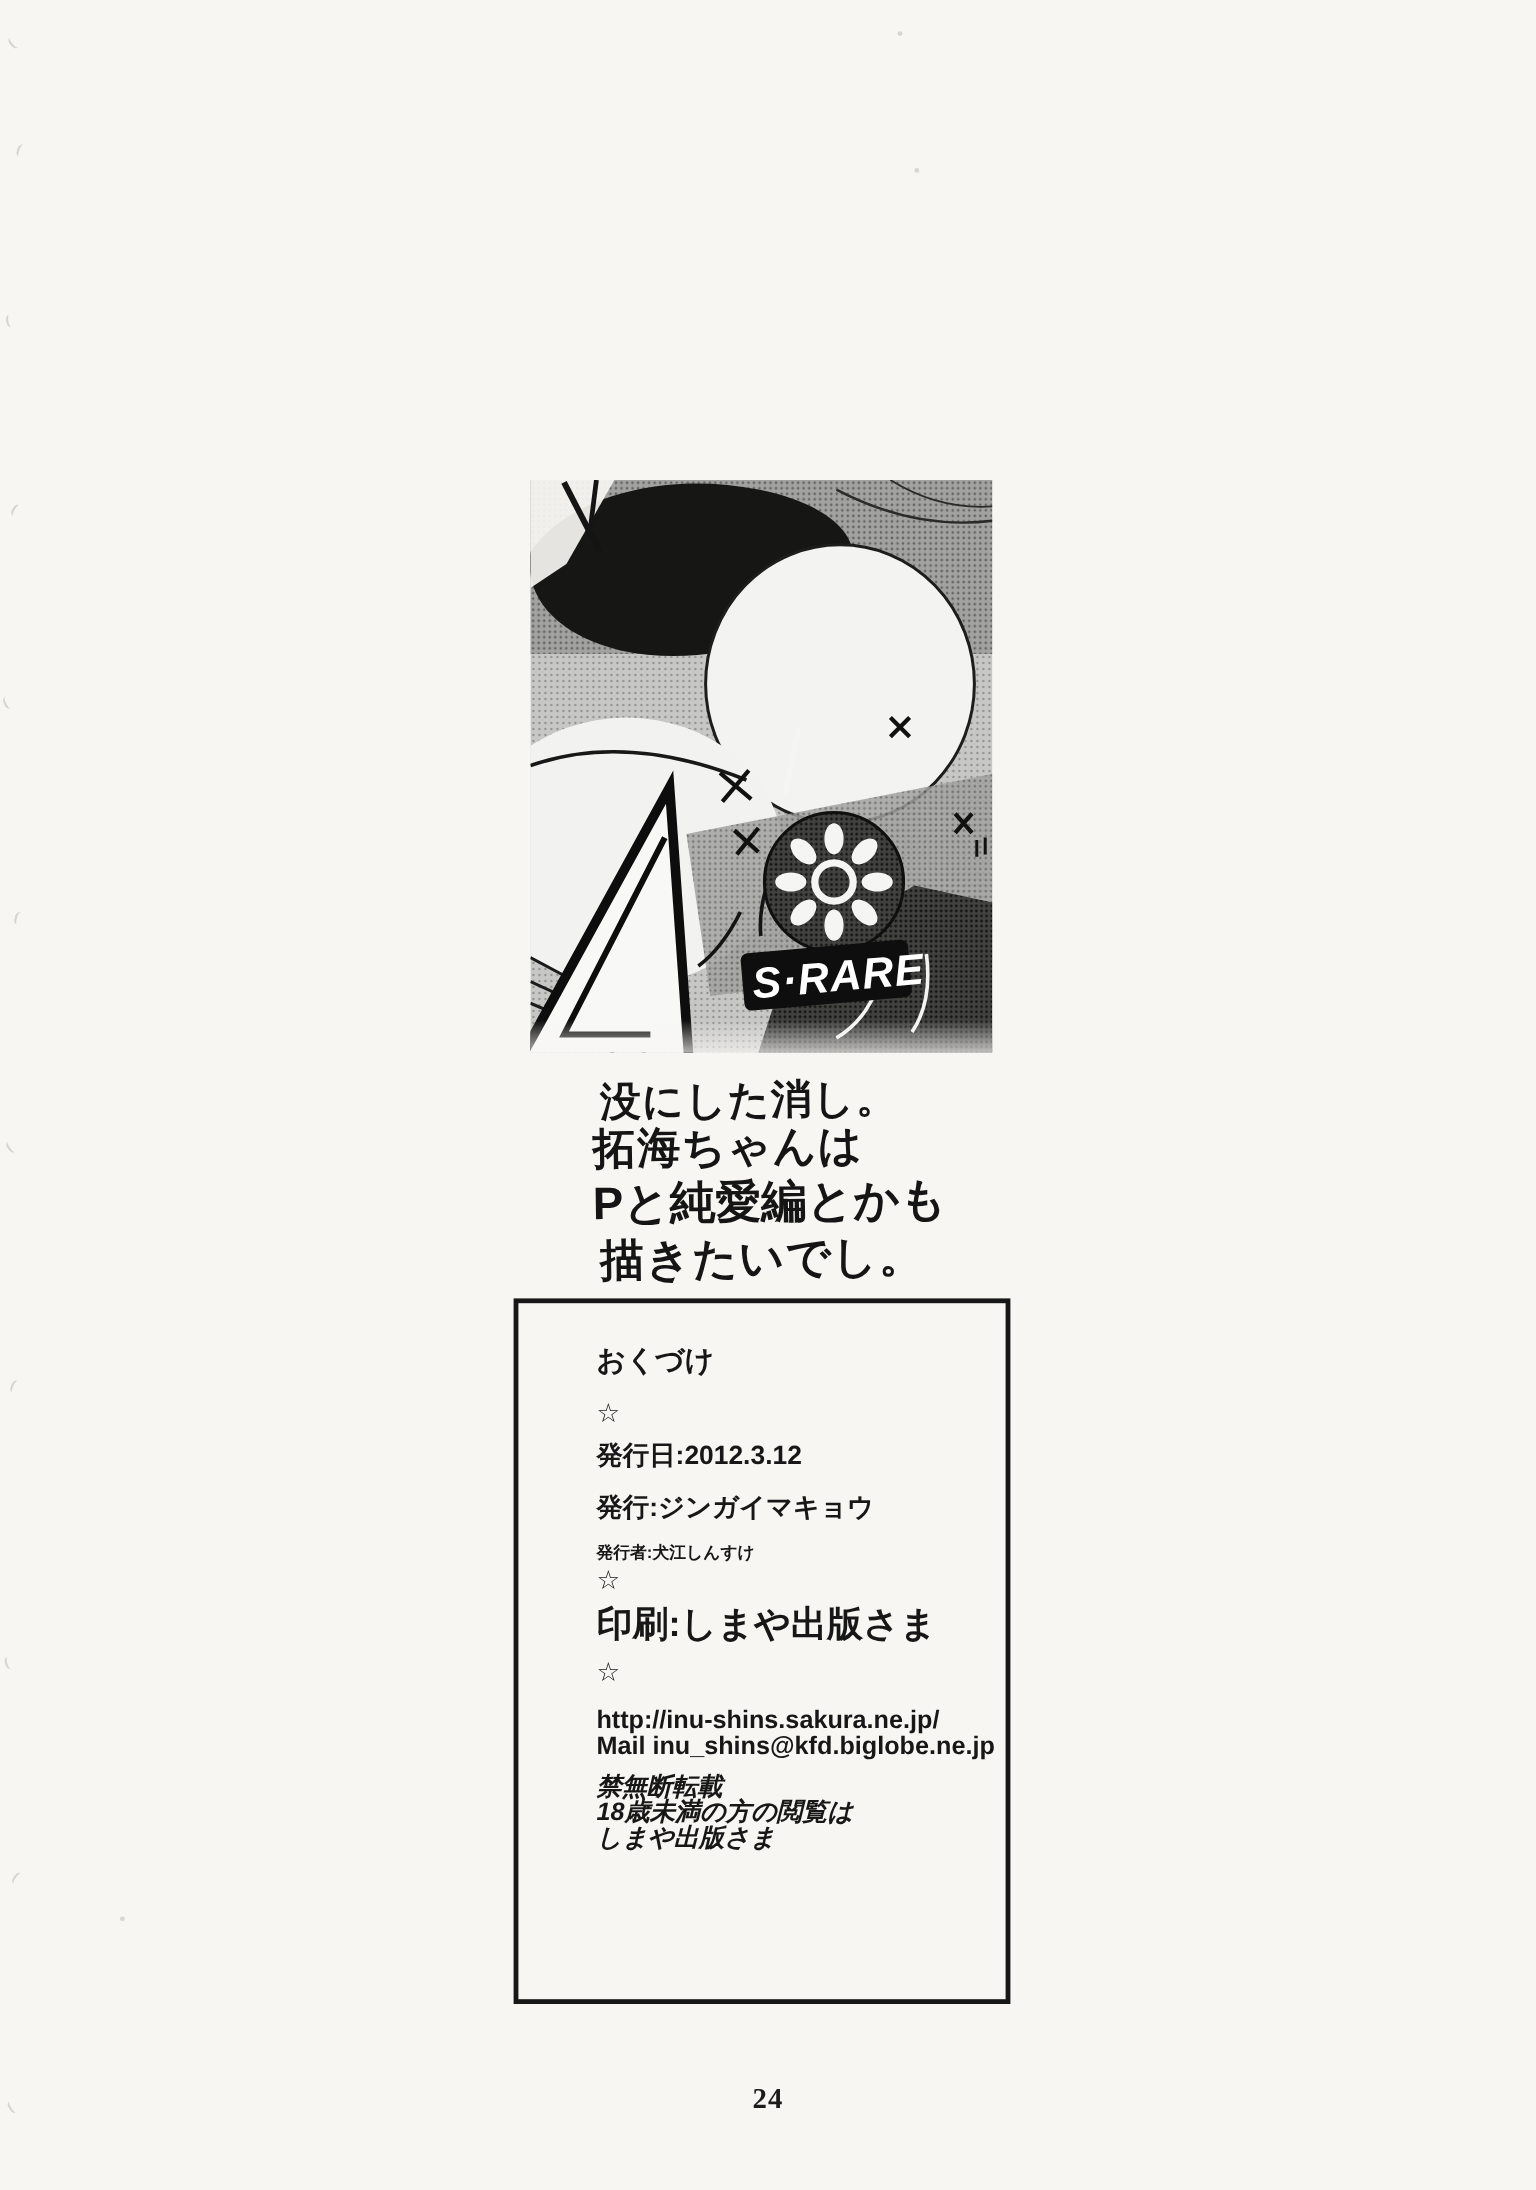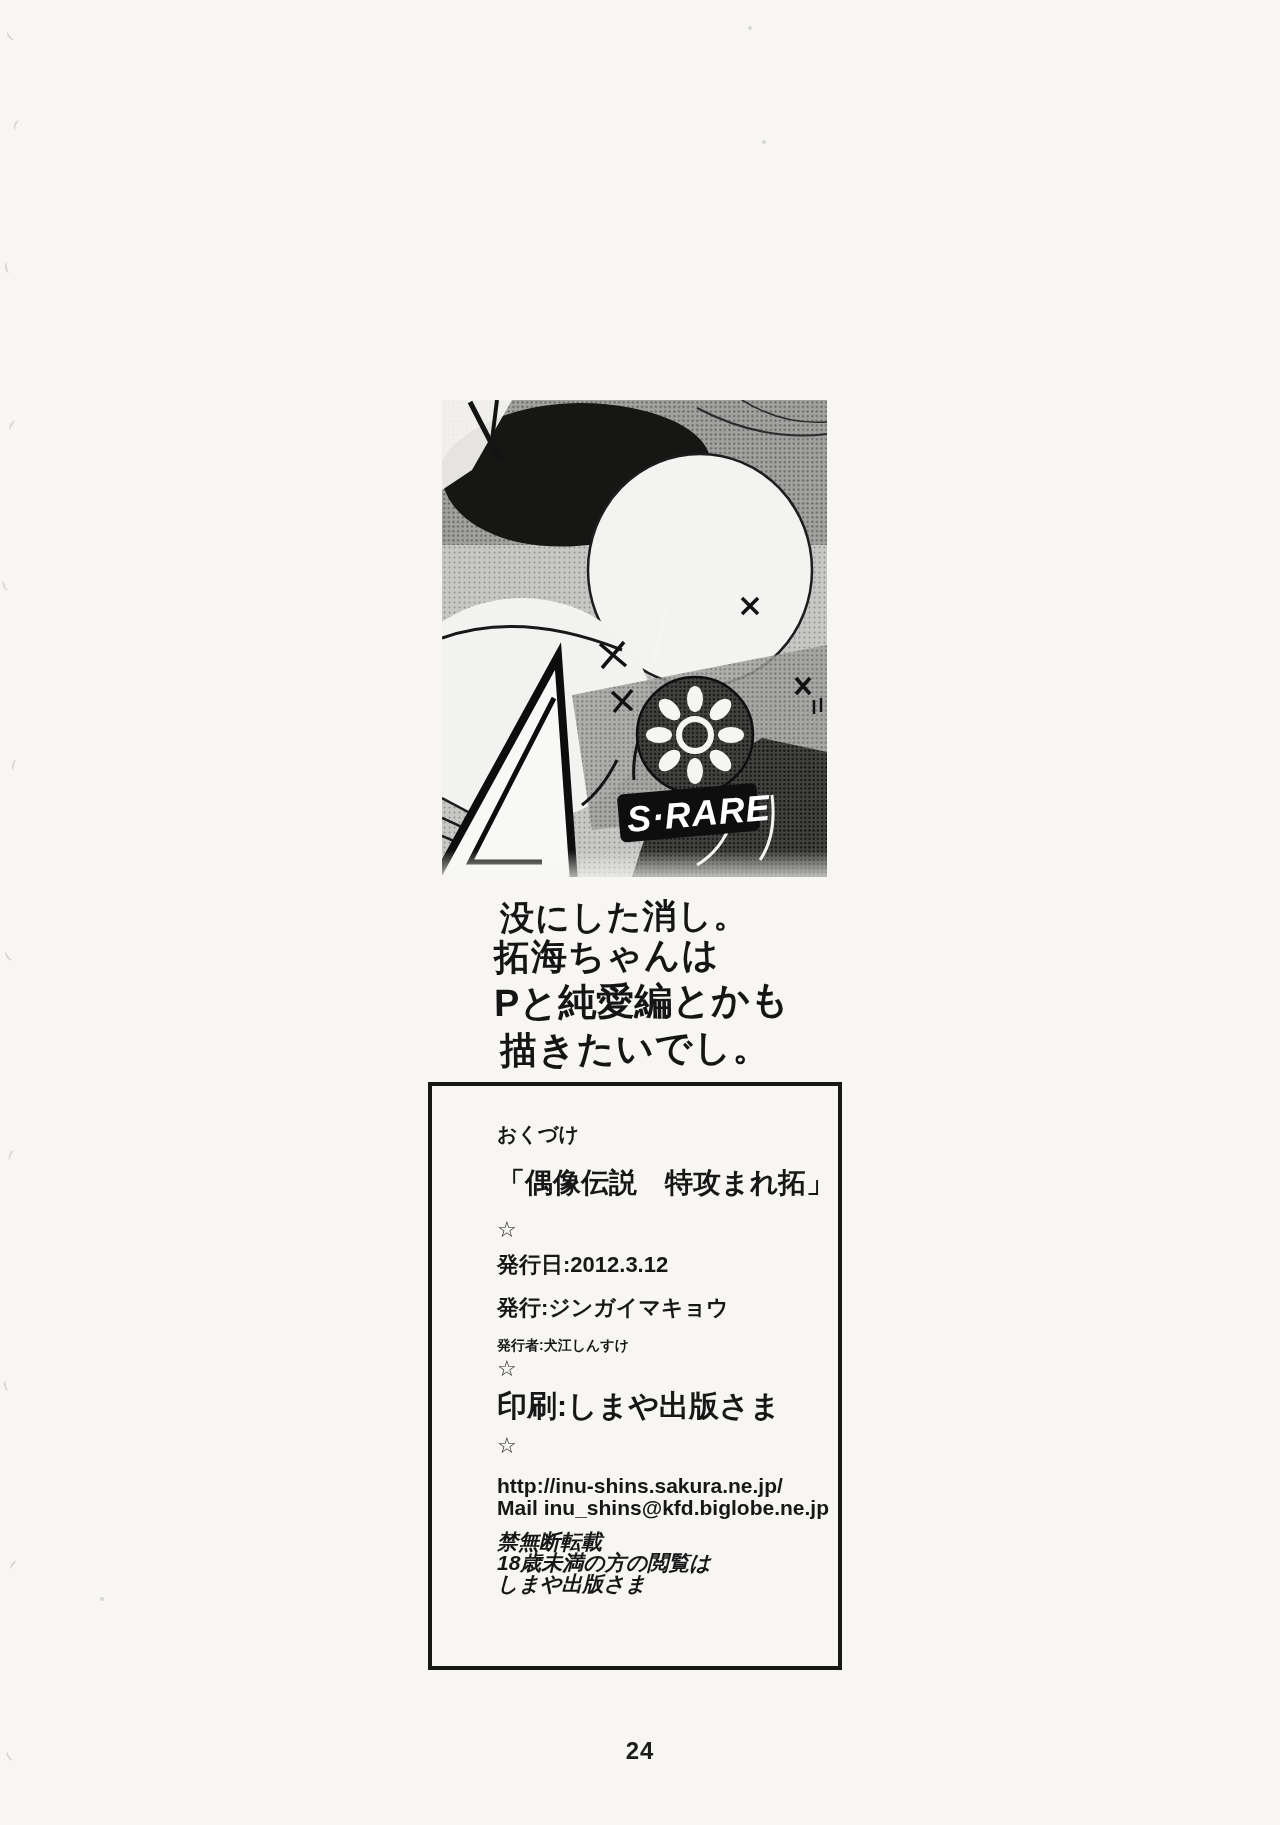--- a/index.html
+++ b/index.html
@@ -44,37 +44,37 @@
   
   .colophon{
     position:absolute;left:428px;top:1082px;width:414px;height:588px;
     border:4px solid #171717;
     box-sizing:border-box;
     background:transparent;
     padding:38px 0 0 65px;
     color:#171717;
   }
   .colophon .line{font-weight:700;white-space:nowrap;}
-  .c-heading{font-size:20px;line-height:21px;margin-bottom:22px;}
+  .c-heading{font-size:24px;line-height:21px;margin-bottom:22px;}
   .c-title{font-size:28px;line-height:32px;margin-bottom:20px;letter-spacing:0px;}
   .c-star{font-size:22px;line-height:22px;}
   .c-star.s1{margin-bottom:13px;}
   .c-star.s2{margin-bottom:15px;}
   .c-star.s3{margin-bottom:18px;}
   .c-date{font-size:22px;line-height:22px;margin-bottom:21px;}
   .c-pub{font-size:22px;line-height:22px;margin-bottom:15px;}
   .c-issuer{font-size:14px;line-height:22px;margin-bottom:2px;}
   .c-printer{font-size:30px;line-height:22px;margin-bottom:18px;}
   .c-url{font-size:21px;line-height:22px;margin-bottom:0;font-weight:700;}
   .c-mail{font-size:21px;line-height:22px;margin-bottom:12px;font-weight:700;}
   .c-notice{font-size:21px;line-height:21px;font-weight:700;font-style:italic;}
 
   .pageno{
     position:absolute;left:50%;top:1737px;transform:translateX(-50%);
-    font-size:24px;font-weight:600;color:#1c1c1c;letter-spacing:1px;
+    font-size:24px;font-weight:600;color:#1c1c1c;letter-spacing:1px;font-family:Liberation Serif, serif;
   }
 </style>
 </head>
 <body>
 
 <div class="page">
 
   <div class="speck" style="left:8px;top:30px;transform:rotate(-40deg);"></div>
   <div class="speck" style="left:14px;top:120px;transform:rotate(20deg);"></div>
   <div class="speck" style="left:5px;top:262px;transform:rotate(-10deg);"></div>
@@ -176,21 +176,20 @@
     </svg>
   </div>
 
   <div class="hw hw1">没にした消し。</div>
   <div class="hw hw2">拓海ちゃんは</div>
   <div class="hw hw3">Pと純愛編とかも</div>
   <div class="hw hw4">描きたいでし。</div>
 
   <div class="colophon">
     <div class="line c-heading">おくづけ</div>
-    <div class="line c-title">「偶像伝説　特攻まれ拓」</div>
     <div class="line c-star s1">☆</div>
     <div class="line c-date">発行日:2012.3.12</div>
     <div class="line c-pub">発行:ジンガイマキョウ</div>
     <div class="line c-issuer">発行者:犬江しんすけ</div>
     <div class="line c-star s2">☆</div>
     <div class="line c-printer">印刷:しまや出版さま</div>
     <div class="line c-star s3">☆</div>
     <div class="line c-url">http://inu-shins.sakura.ne.jp/</div>
     <div class="line c-mail">Mail  inu_shins@kfd.biglobe.ne.jp</div>
     <div class="line c-notice">禁無断転載</div>

